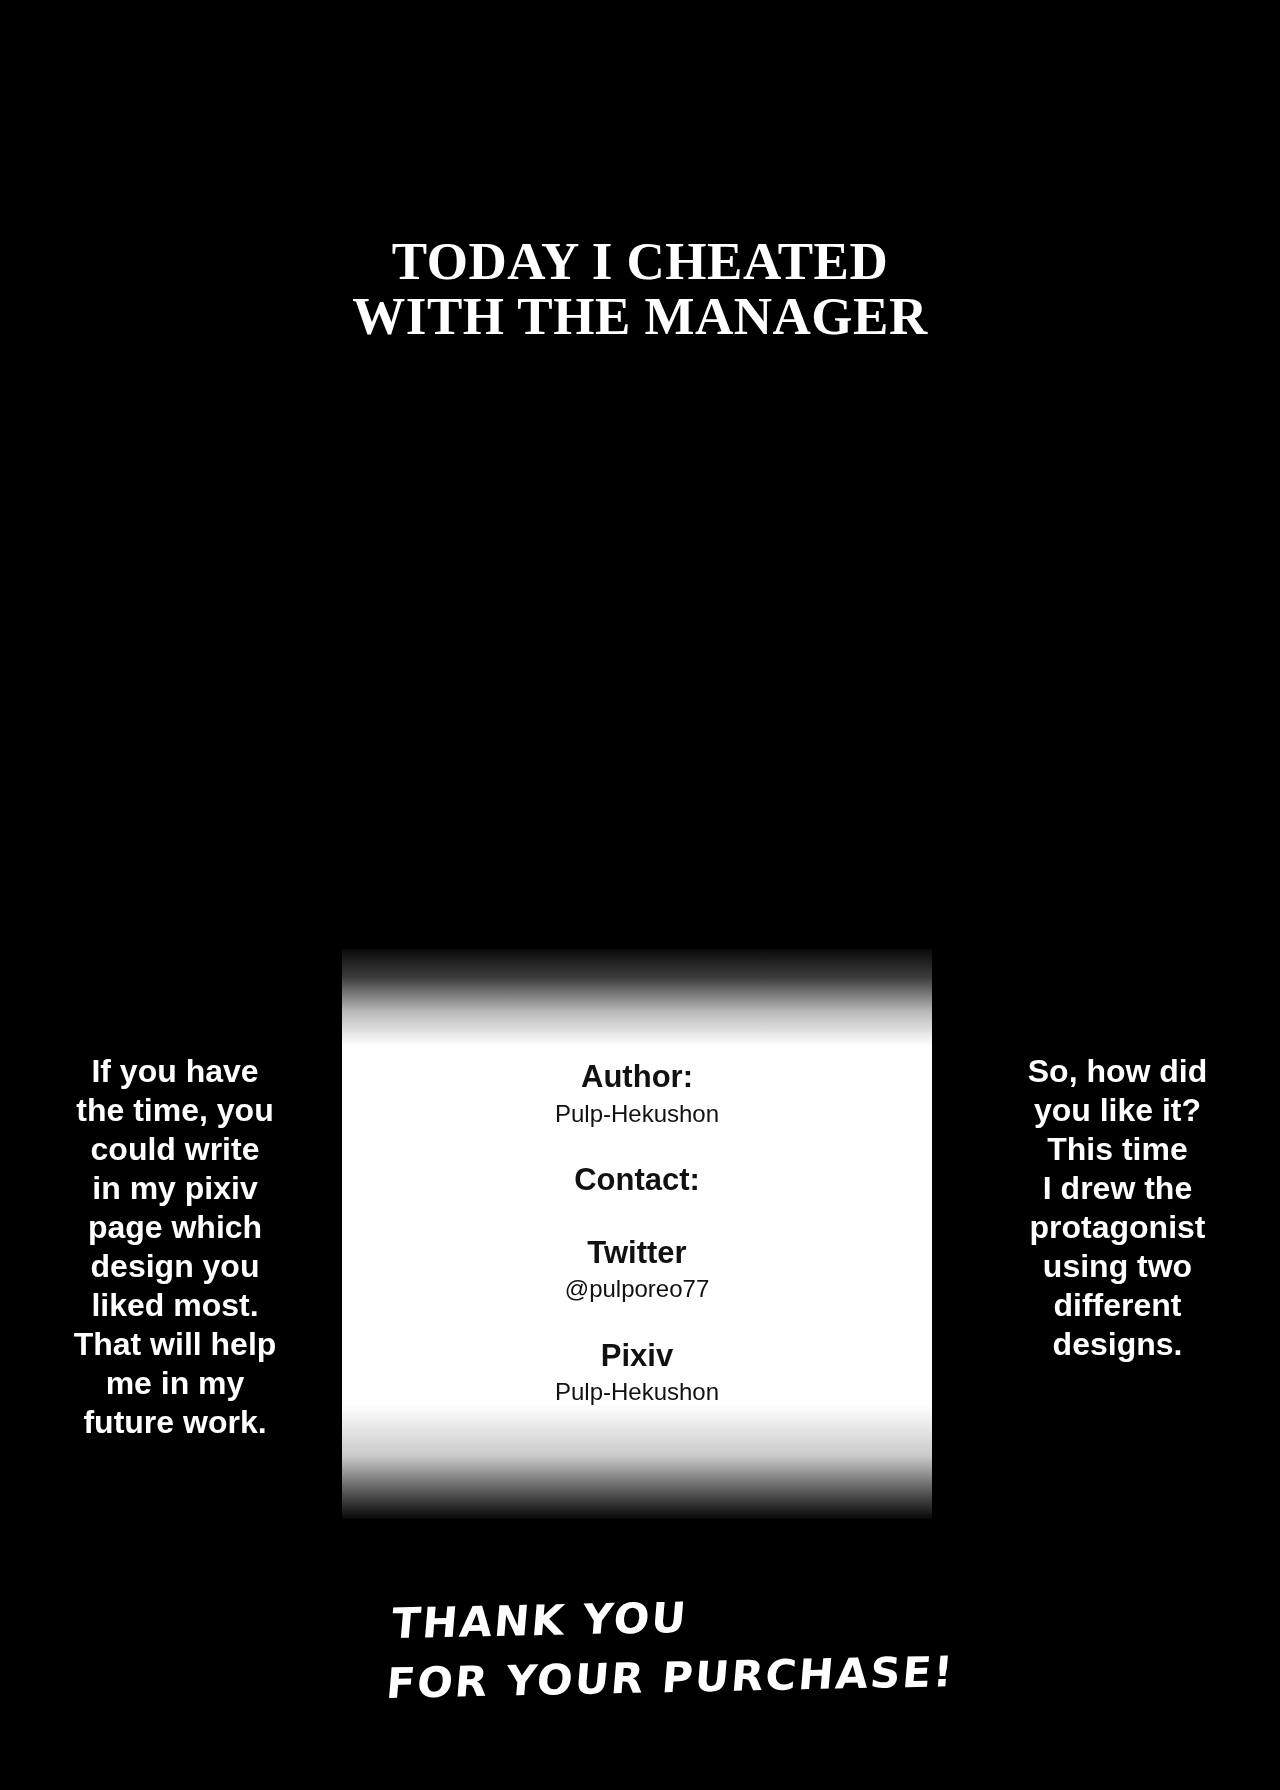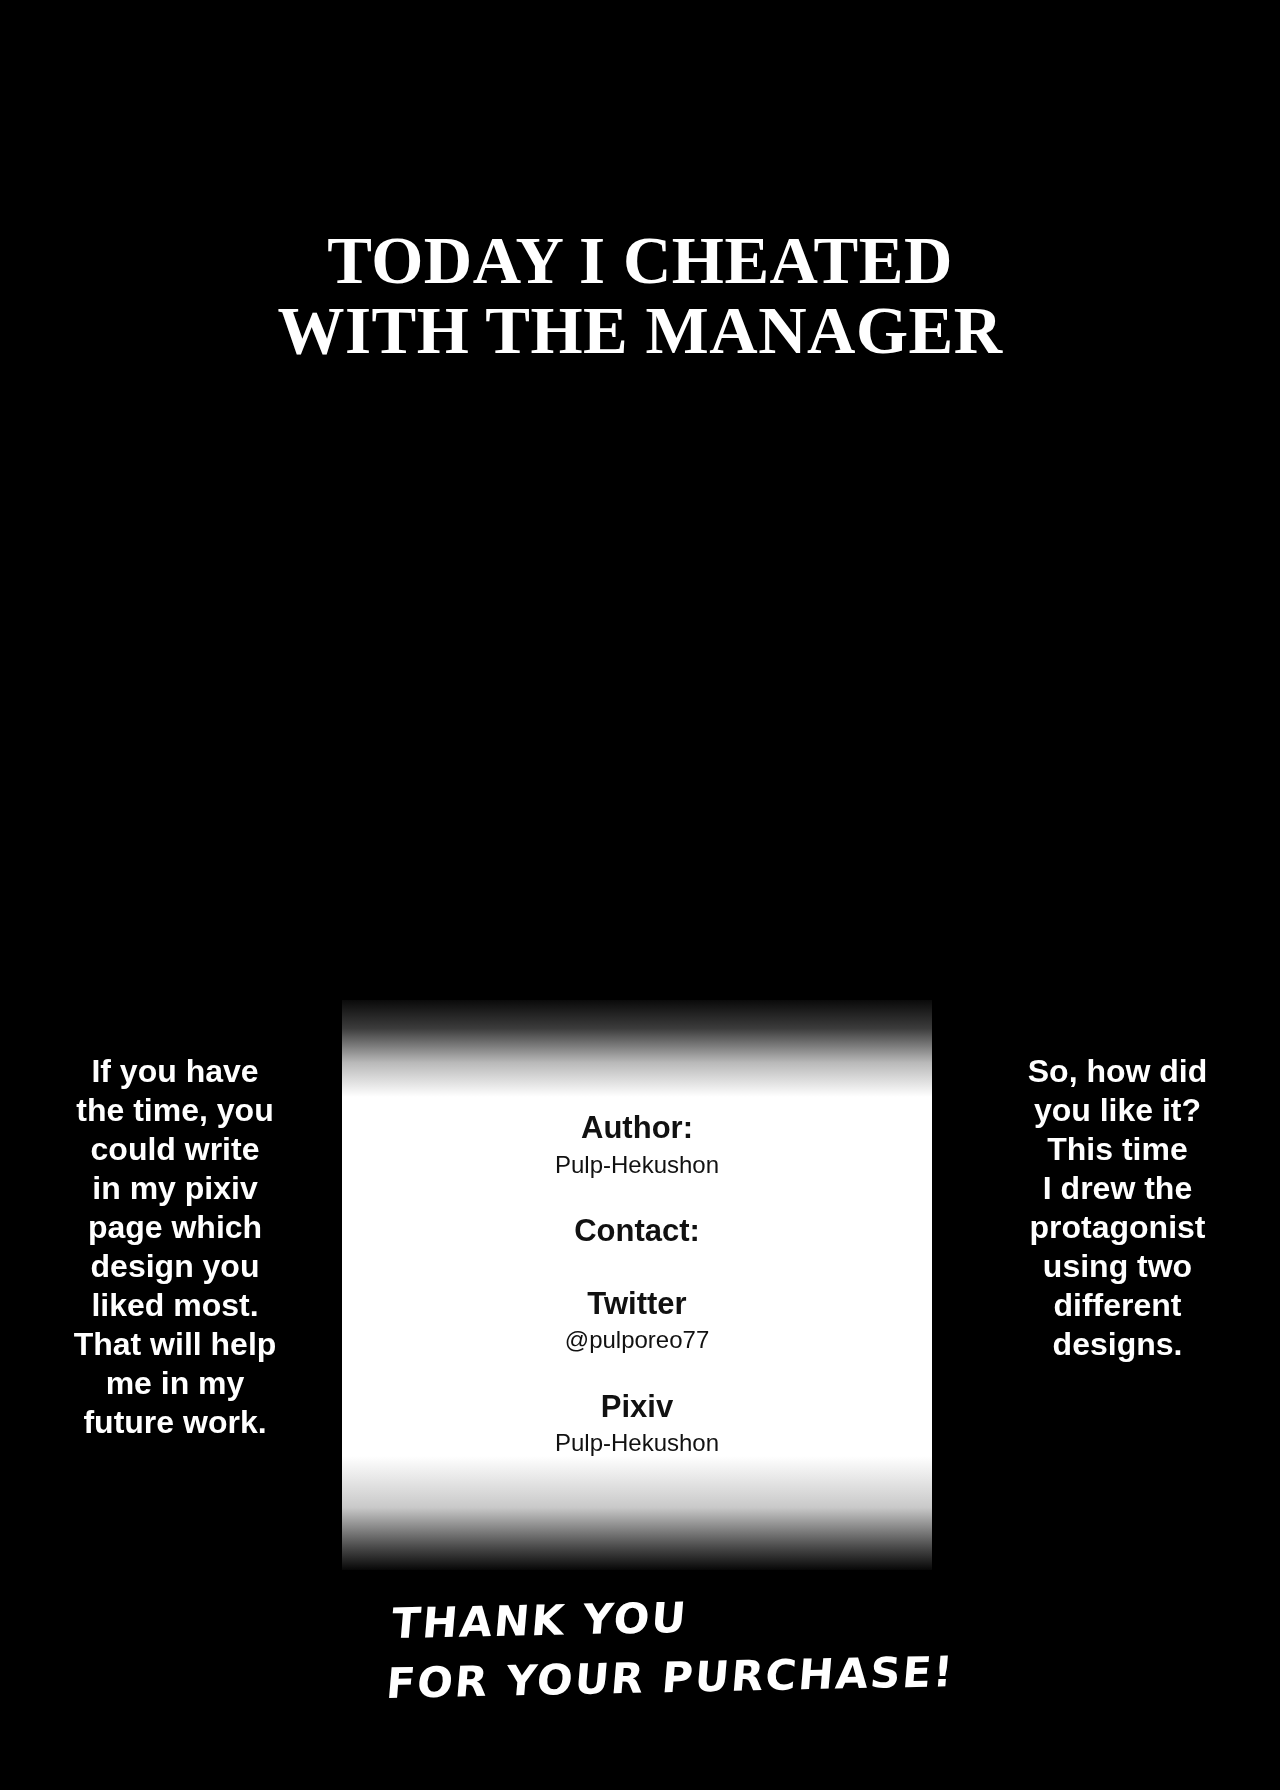--- a/index.html
+++ b/index.html
@@ -27,46 +27,46 @@
   .title-block {
     position: absolute;
     top: 222px;
     left: 0;
     width: 1280px;
     text-align: center;
   }
   .title {
     font-family: "Liberation Serif", serif;
     font-weight: bold;
-    font-size: 67px;
+    font-size: 53px;
     line-height: 1.04;
     letter-spacing: 0.5px;
     color: #ffffff;
-    margin: 4px;
+    margin: 12px;
     white-space: pre-line;
   }
 
   .subtitle {
     position: absolute;
     top: 540px;
     left: 0;
     width: 1280px;
     text-align: center;
     font-family: "Liberation Serif", serif;
     font-weight: bold;
     font-size: 36px;
     color: #ffffff;
     letter-spacing: 0.3px;
   }
 
   
   .info-card {
     position: absolute;
     left: 342px;
-    top: 1000px;
+    top: 949px;
     width: 590px;
     height: 570px;
     background: linear-gradient(to bottom,
       #0a0a0a 0%,
       #3c3c3c 5%,
       #b9b9b9 11%,
       #ffffff 17%,
       #ffffff 80%,
       #c9c9c9 89%,
       #4a4a4a 96%,

